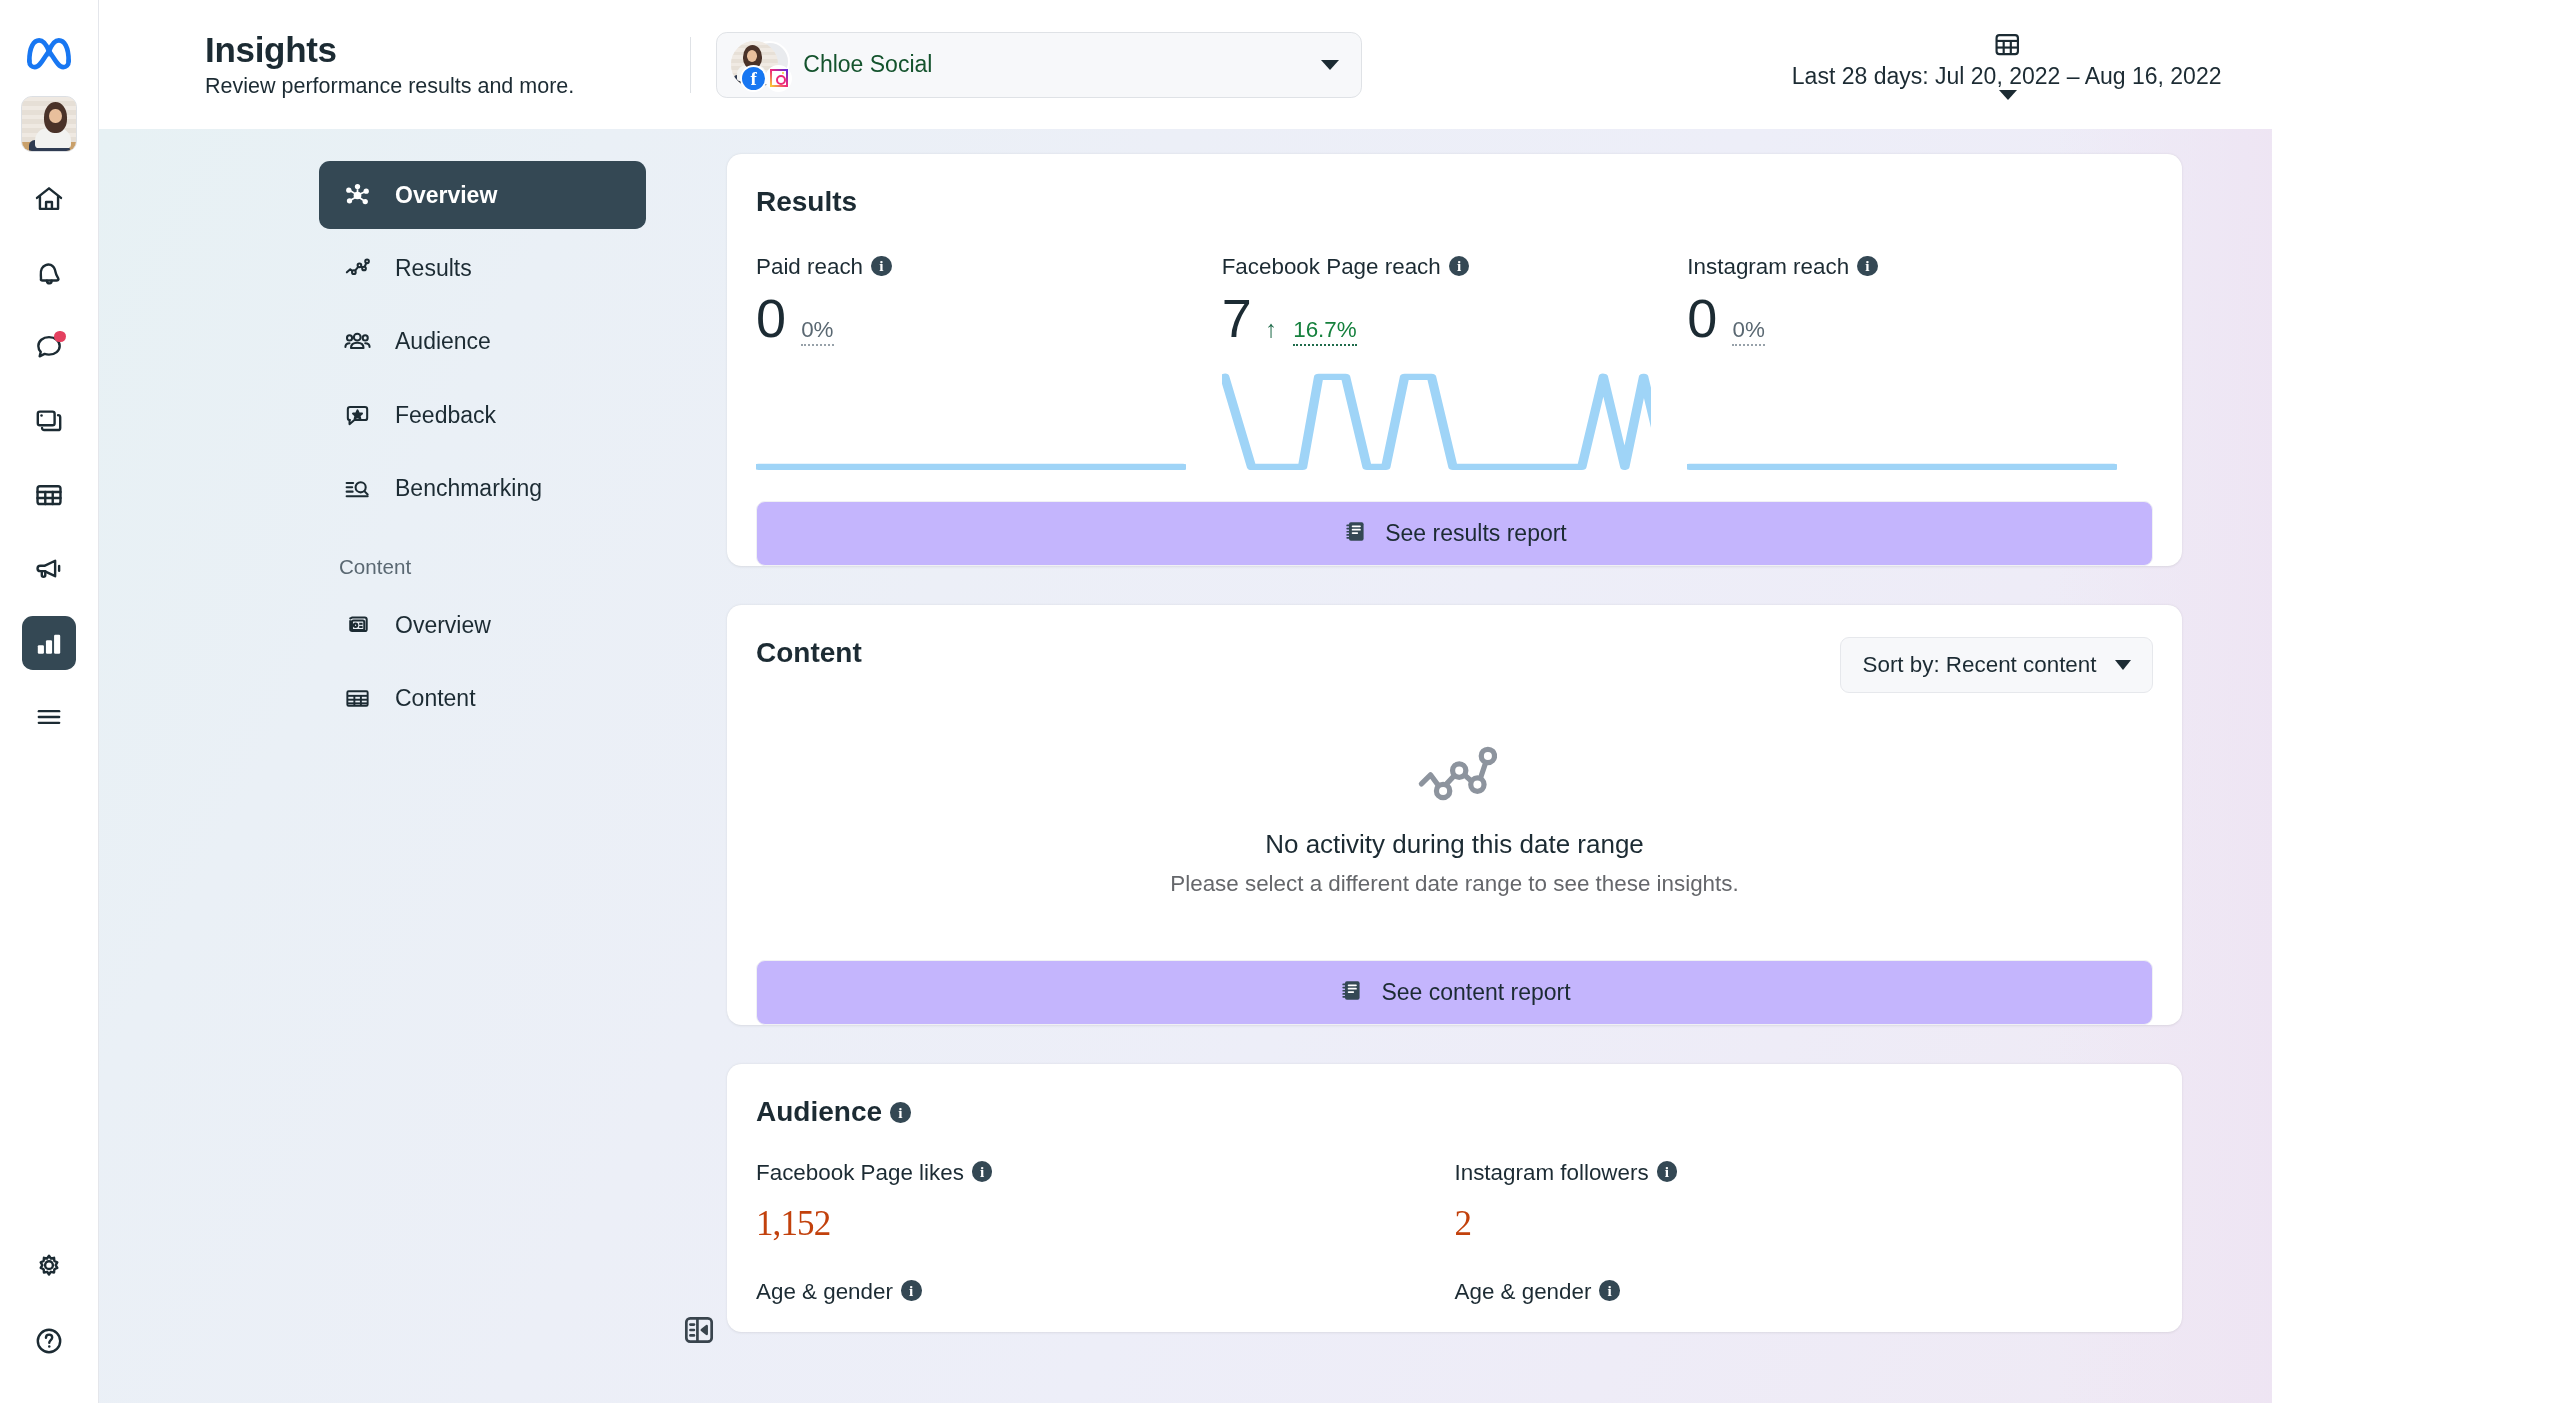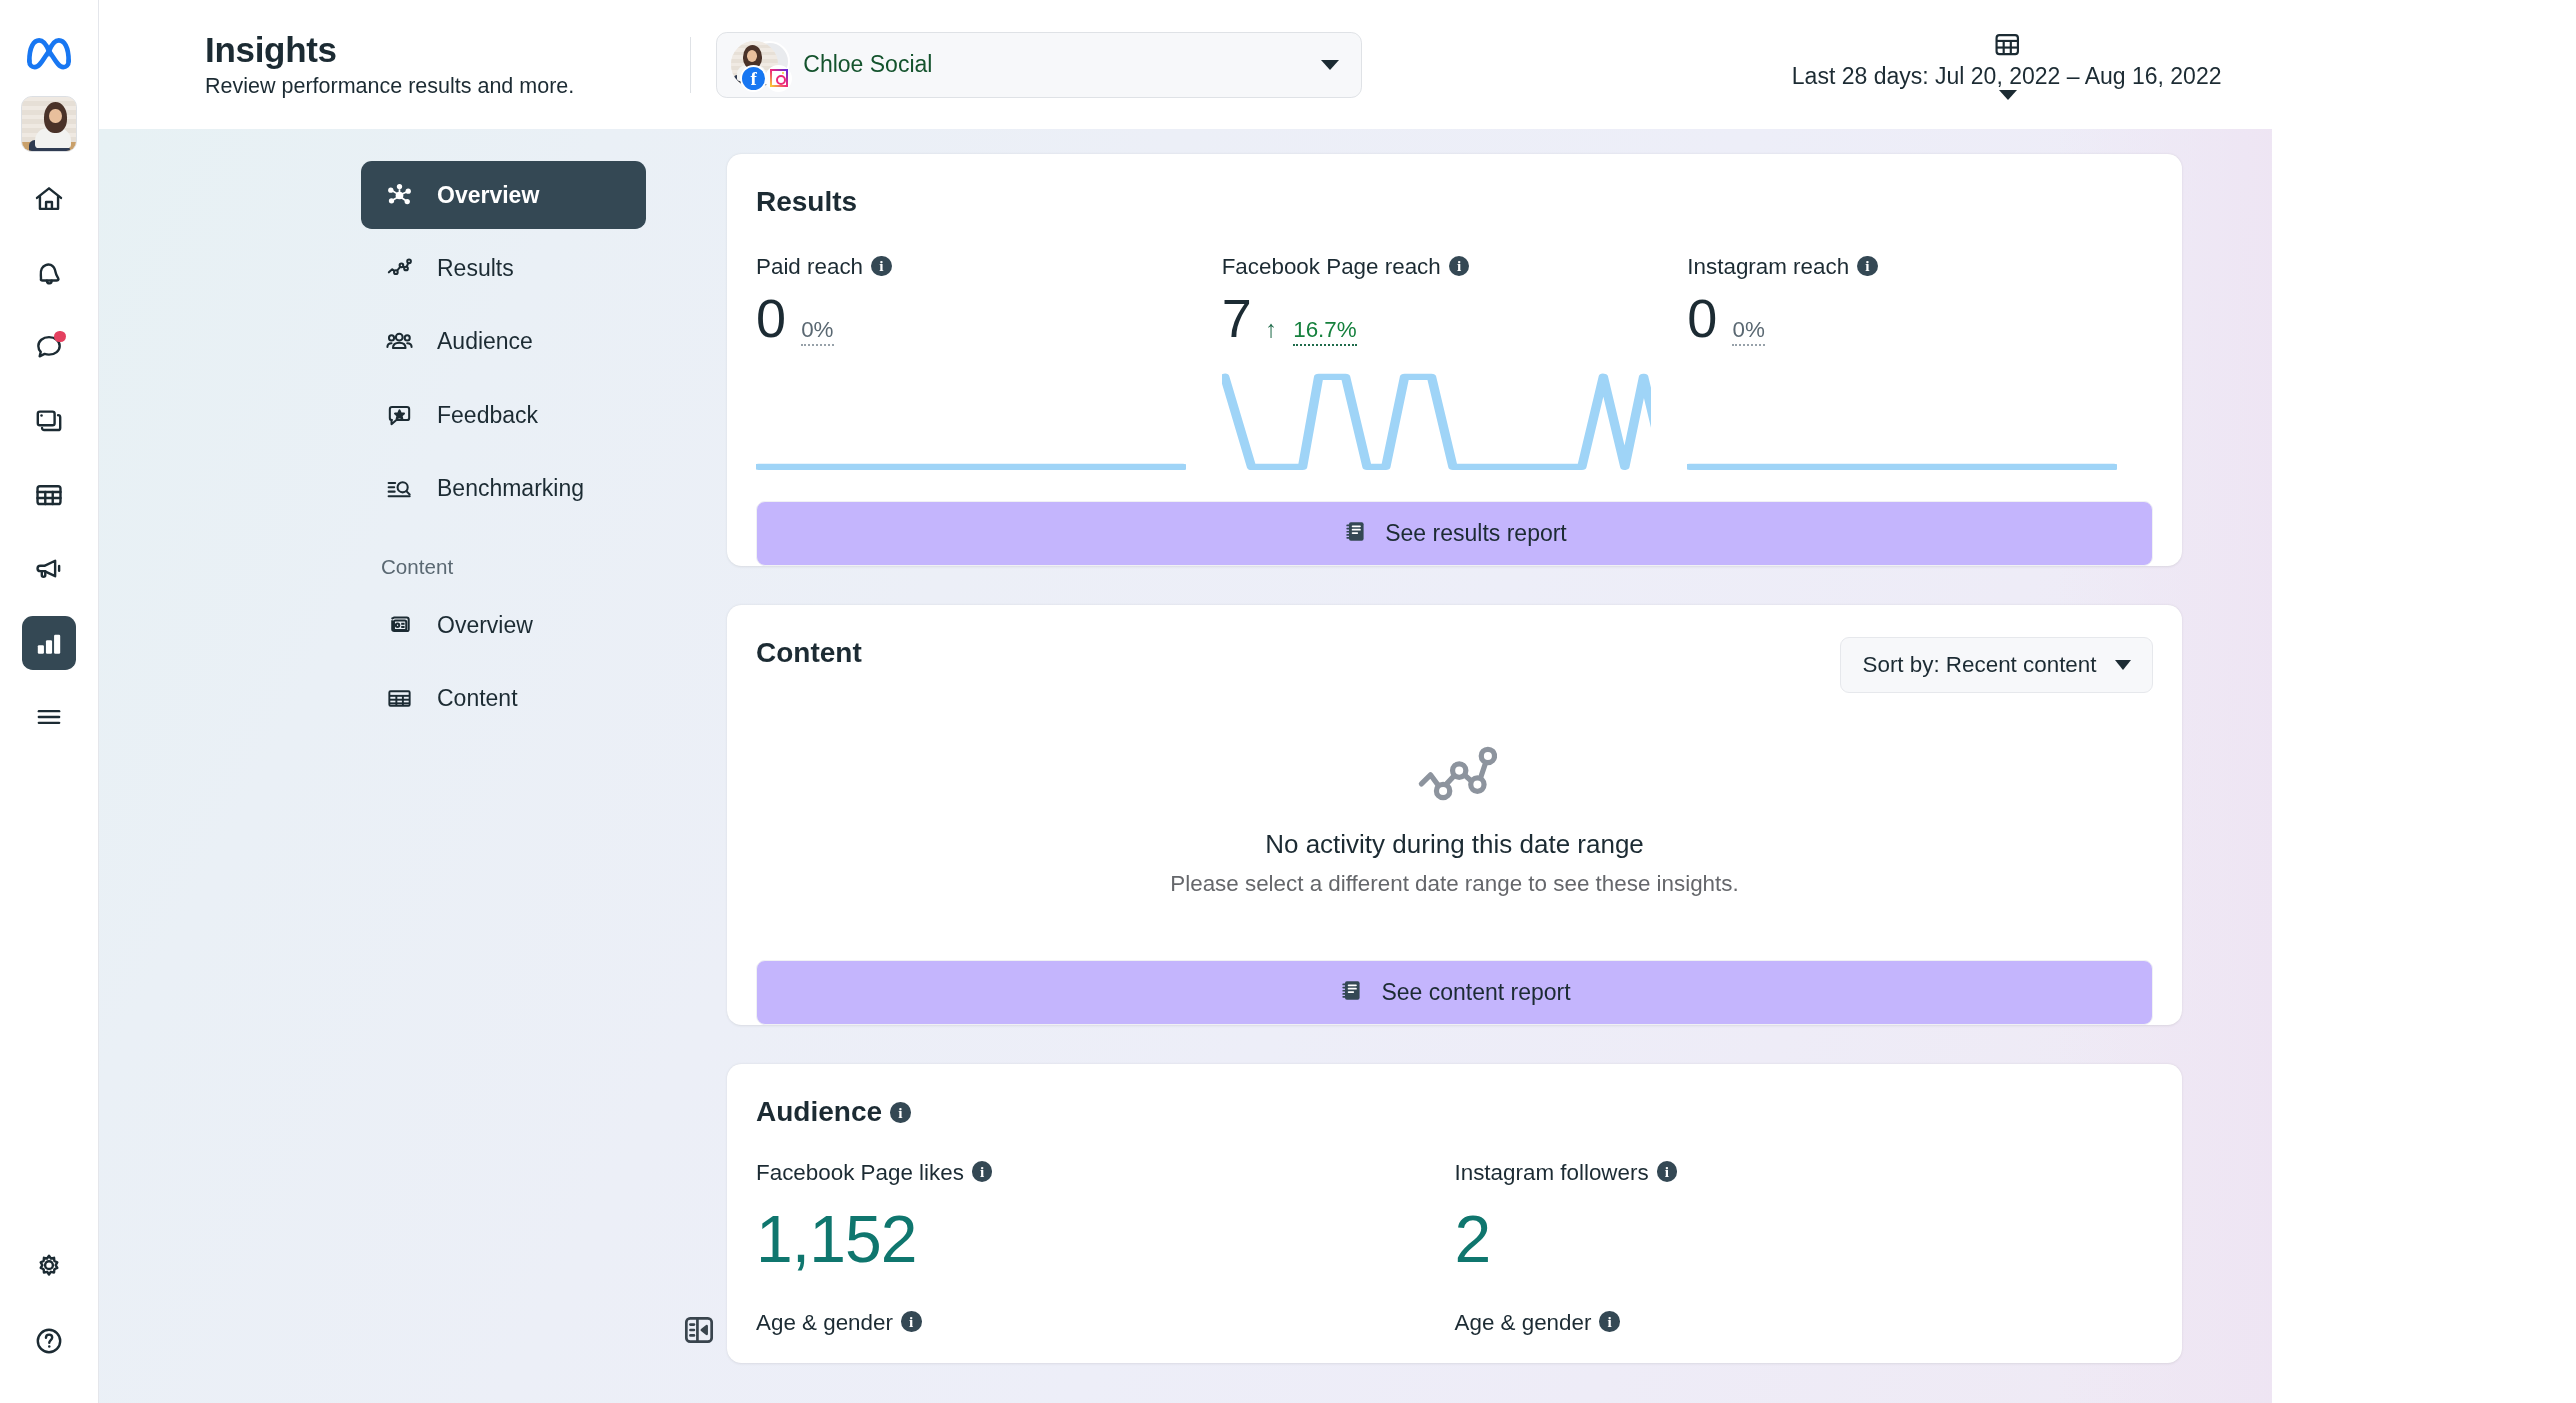--- a/index.html
+++ b/index.html
@@ -159,21 +159,21 @@
       linear-gradient(118deg, #e7f1f4 0%, #eaf0f6 18%, #eceff7 38%, #edeef8 58%, #eeecf7 76%, #efe9f4 100%);
     position: relative;
   }
   .body-area::after {
     content:''; position:absolute; right:0; top:0; width:215px; height:100%;
     background: linear-gradient(to right, rgba(240,232,244,0) 0%, rgba(238,228,243,0.85) 100%);
     pointer-events:none;
   }
 
   
-  .menu { width: 583px; flex: 0 0 583px; padding-top: 32px; position: relative; padding-left: 42px; }
+  .menu { width: 583px; flex: 0 0 583px; padding-top: 32px; position: relative; }
   .menu-inner { padding: 0 36px 0 220px; }
   .menu-item {
     height: 68px; border-radius: 10.8px; display: flex; align-items: center;
     padding: 0 20px; cursor: pointer; margin-bottom: 5.4px; color: #1c2b33;
   }
   .menu-item.active { background: #344854; color: #ffffff; }
   .menu-item .mi-icon { width: 36px; display: flex; align-items: center; justify-content: center; flex: 0 0 36px; }
   .menu-item .mi-label { font-size: 23px; margin-left: 20px; }
   .menu-item.active .mi-label { font-weight: 700; }
   .menu-section {
@@ -233,21 +233,21 @@
     height: 56px; border: 0.9px solid #e6e8ec; border-radius: 9px; background: #f7f8fa;
     display: flex; align-items: center; padding: 0 21.5px; cursor: pointer;
   }
   .sort-label { font-size: 22.4px; color: #1c2b33; }
   .sort-caret { width: 0; height: 0; border-left: 8px solid transparent;
     border-right: 8px solid transparent; border-top: 10px solid #1c2b33; margin-left: 18px; }
 
   .aud-row { display: flex; margin-top: 32px; }
   .aud-col { flex: 1 1 0; min-width: 0; padding-right: 36px; }
   .aud-label { font-size: 22.4px; color: #1c2b33; }
-  .aud-value { font-size: 66px; color: #0f766e; margin-top: 20px; letter-spacing: -0.9px; line-height:1; }
+  .aud-value { font-size: 35px; color: #c2410c; margin-top: 20px; letter-spacing: -0.9px; line-height:1;font-family:Liberation Serif, serif; }
   .aud-sub { font-size: 22.4px; color: #1c2b33; margin-top: 38px; }
 </style>
 </head>
 <body>
 
 <div id="app">
 
   <div class="rail">
     <div class="rail-logo">
       <svg width="50" height="36" viewBox="0 0 56 40">

